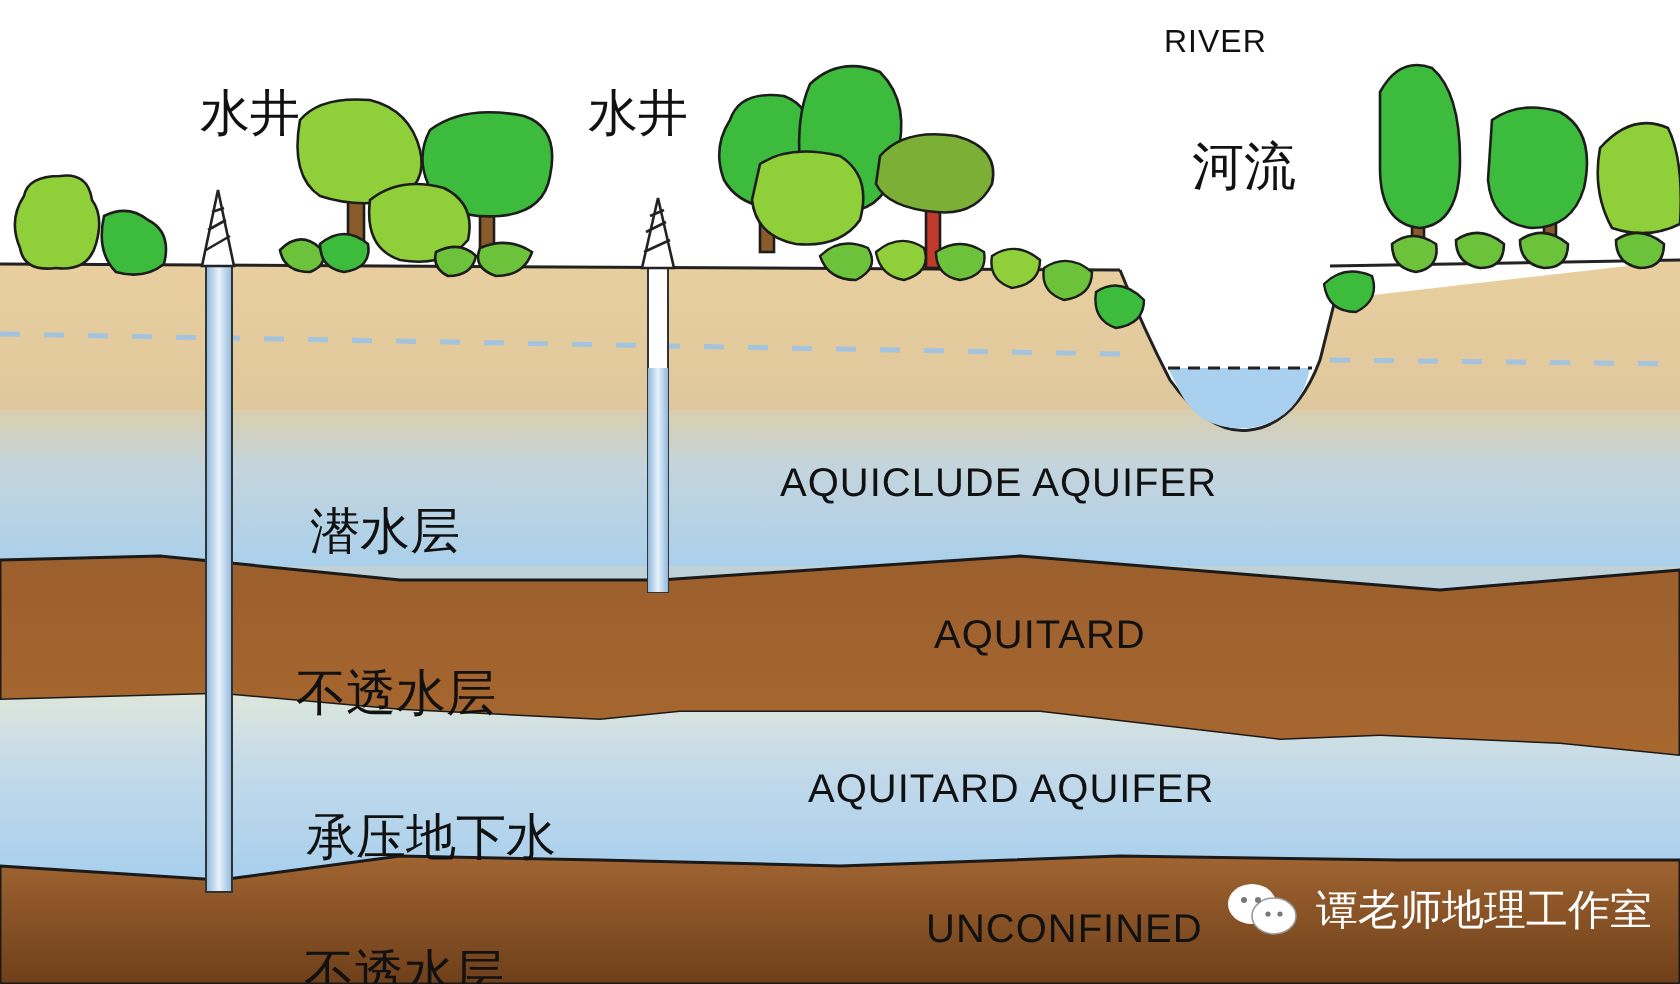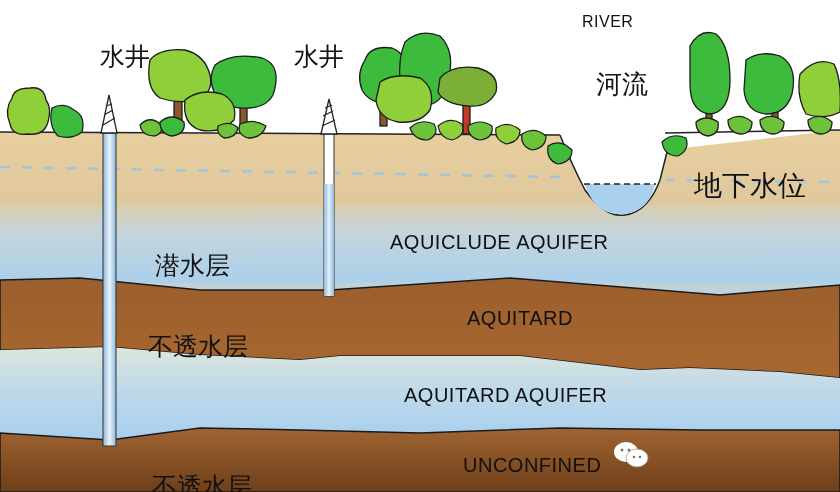--- a/index.html
+++ b/index.html
@@ -118,34 +118,35 @@
     <path d="M728,120 Q740,112 752,122 Q752,134 740,134 Q728,132 728,120 Z" fill="#6cc23a"></path>
     <path d="M760,120 Q772,112 784,122 Q784,134 772,134 Q760,132 760,120 Z" fill="#6cc23a"></path>
     <path d="M808,120 Q820,112 832,122 Q832,134 820,134 Q808,132 808,120 Z" fill="#6cc23a"></path>
   </g>
 </svg>
 
 <span class="lbl cn" style="left:100px;top:20px;">水井</span>
 <span class="lbl cn" style="left:294px;top:20px;">水井</span>
 <span class="lbl en" style="left:582px;top:14px;font-size:16px;">RIVER</span>
 <span class="lbl cn" style="left:596px;top:47px;font-size:26px;">河流</span>
-<span class="lbl cn" style="left:694px;top:148px;font-size:28px;">地下水位</span>
 <span class="lbl cn" style="left:155px;top:229px;">潜水层</span>
 <span class="lbl en" style="left:390px;top:232px;">AQUICLUDE AQUIFER</span>
 <span class="lbl cn" style="left:148px;top:310px;">不透水层</span>
 <span class="lbl en" style="left:467px;top:308px;">AQUITARD</span>
+<span class="lbl cn" style="left:153px;top:382px;">承压地下水</span>
 <span class="lbl en" style="left:404px;top:385px;">AQUITARD AQUIFER</span>
 <span class="lbl cn" style="left:152px;top:450px;">不透水层</span>
 <span class="lbl en" style="left:463px;top:455px;">UNCONFINED</span>
 
 <div class="wm">
   <span class="ic">
     <svg width="40" height="30" viewBox="0 0 40 30">
       <ellipse cx="14" cy="12" rx="12" ry="10" fill="#fff"></ellipse>
       <ellipse cx="25" cy="18" rx="11" ry="9" fill="#fff" stroke="#999" stroke-width="0.8"></ellipse>
       <circle cx="10" cy="10" r="1.5" fill="#777"></circle>
           <circle cx="17" cy="10" r="1.5" fill="#777"></circle>
       <circle cx="22" cy="17" r="1.3" fill="#777"></circle>
           <circle cx="28" cy="17" r="1.3" fill="#777"></circle>
     </svg>
   </span>
+  <span>谭老师地理工作室</span>
 </div>
 </div>
 
 </body></html>

